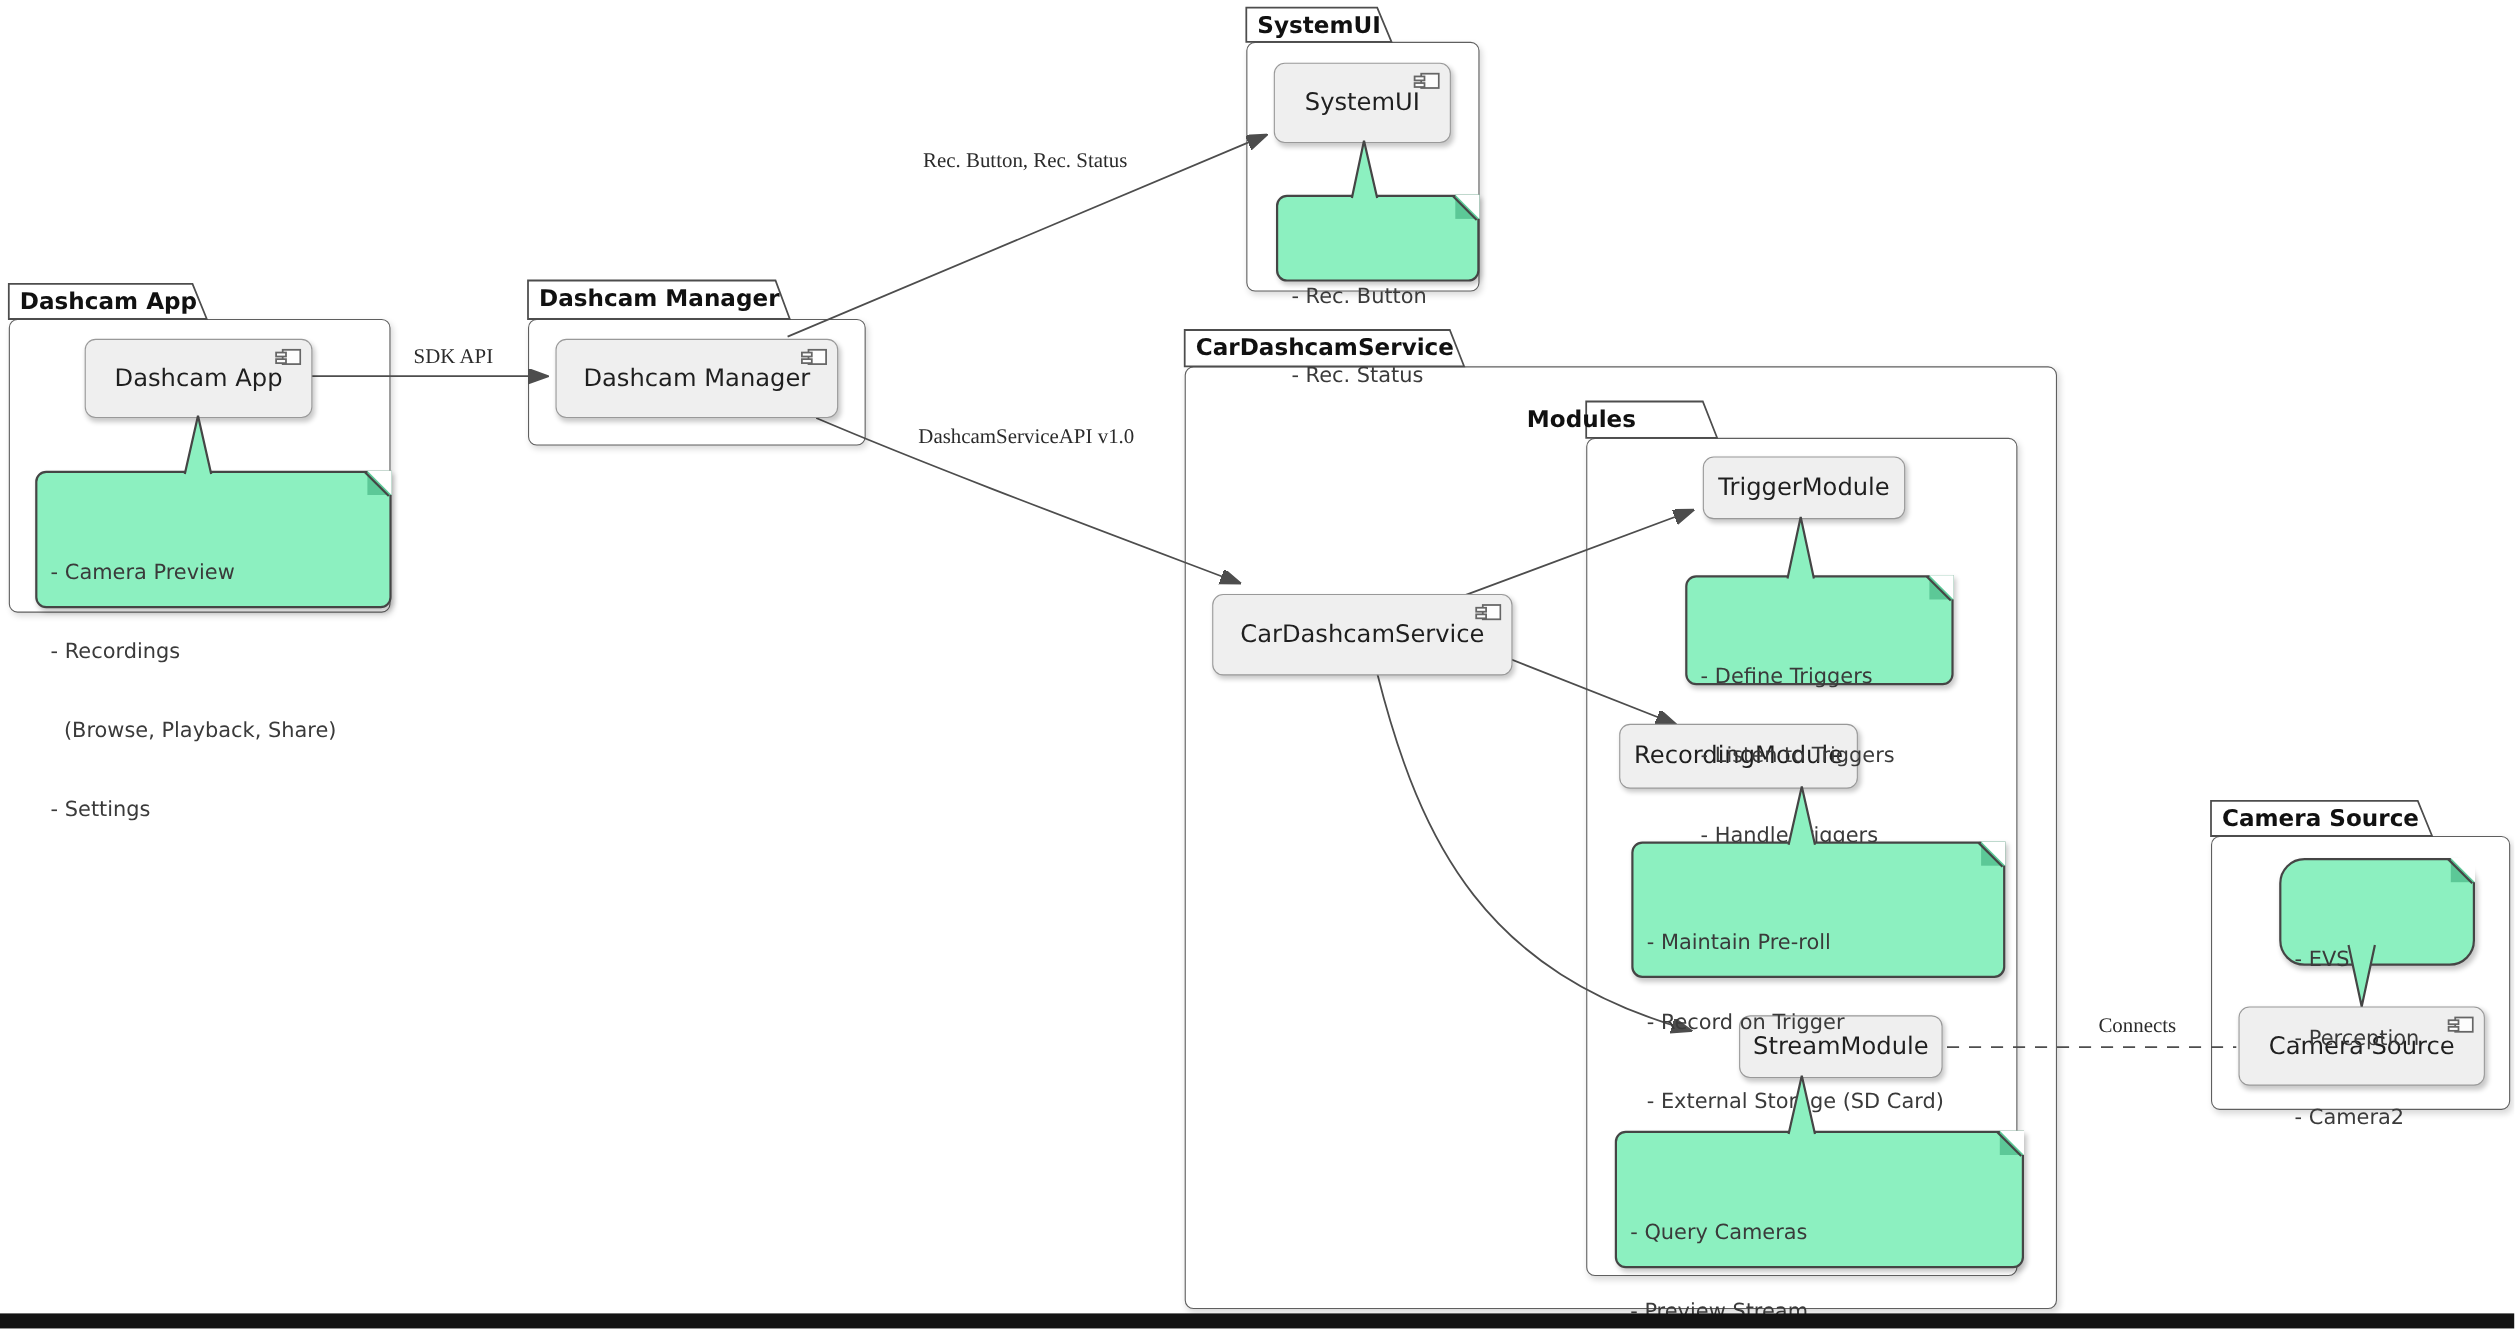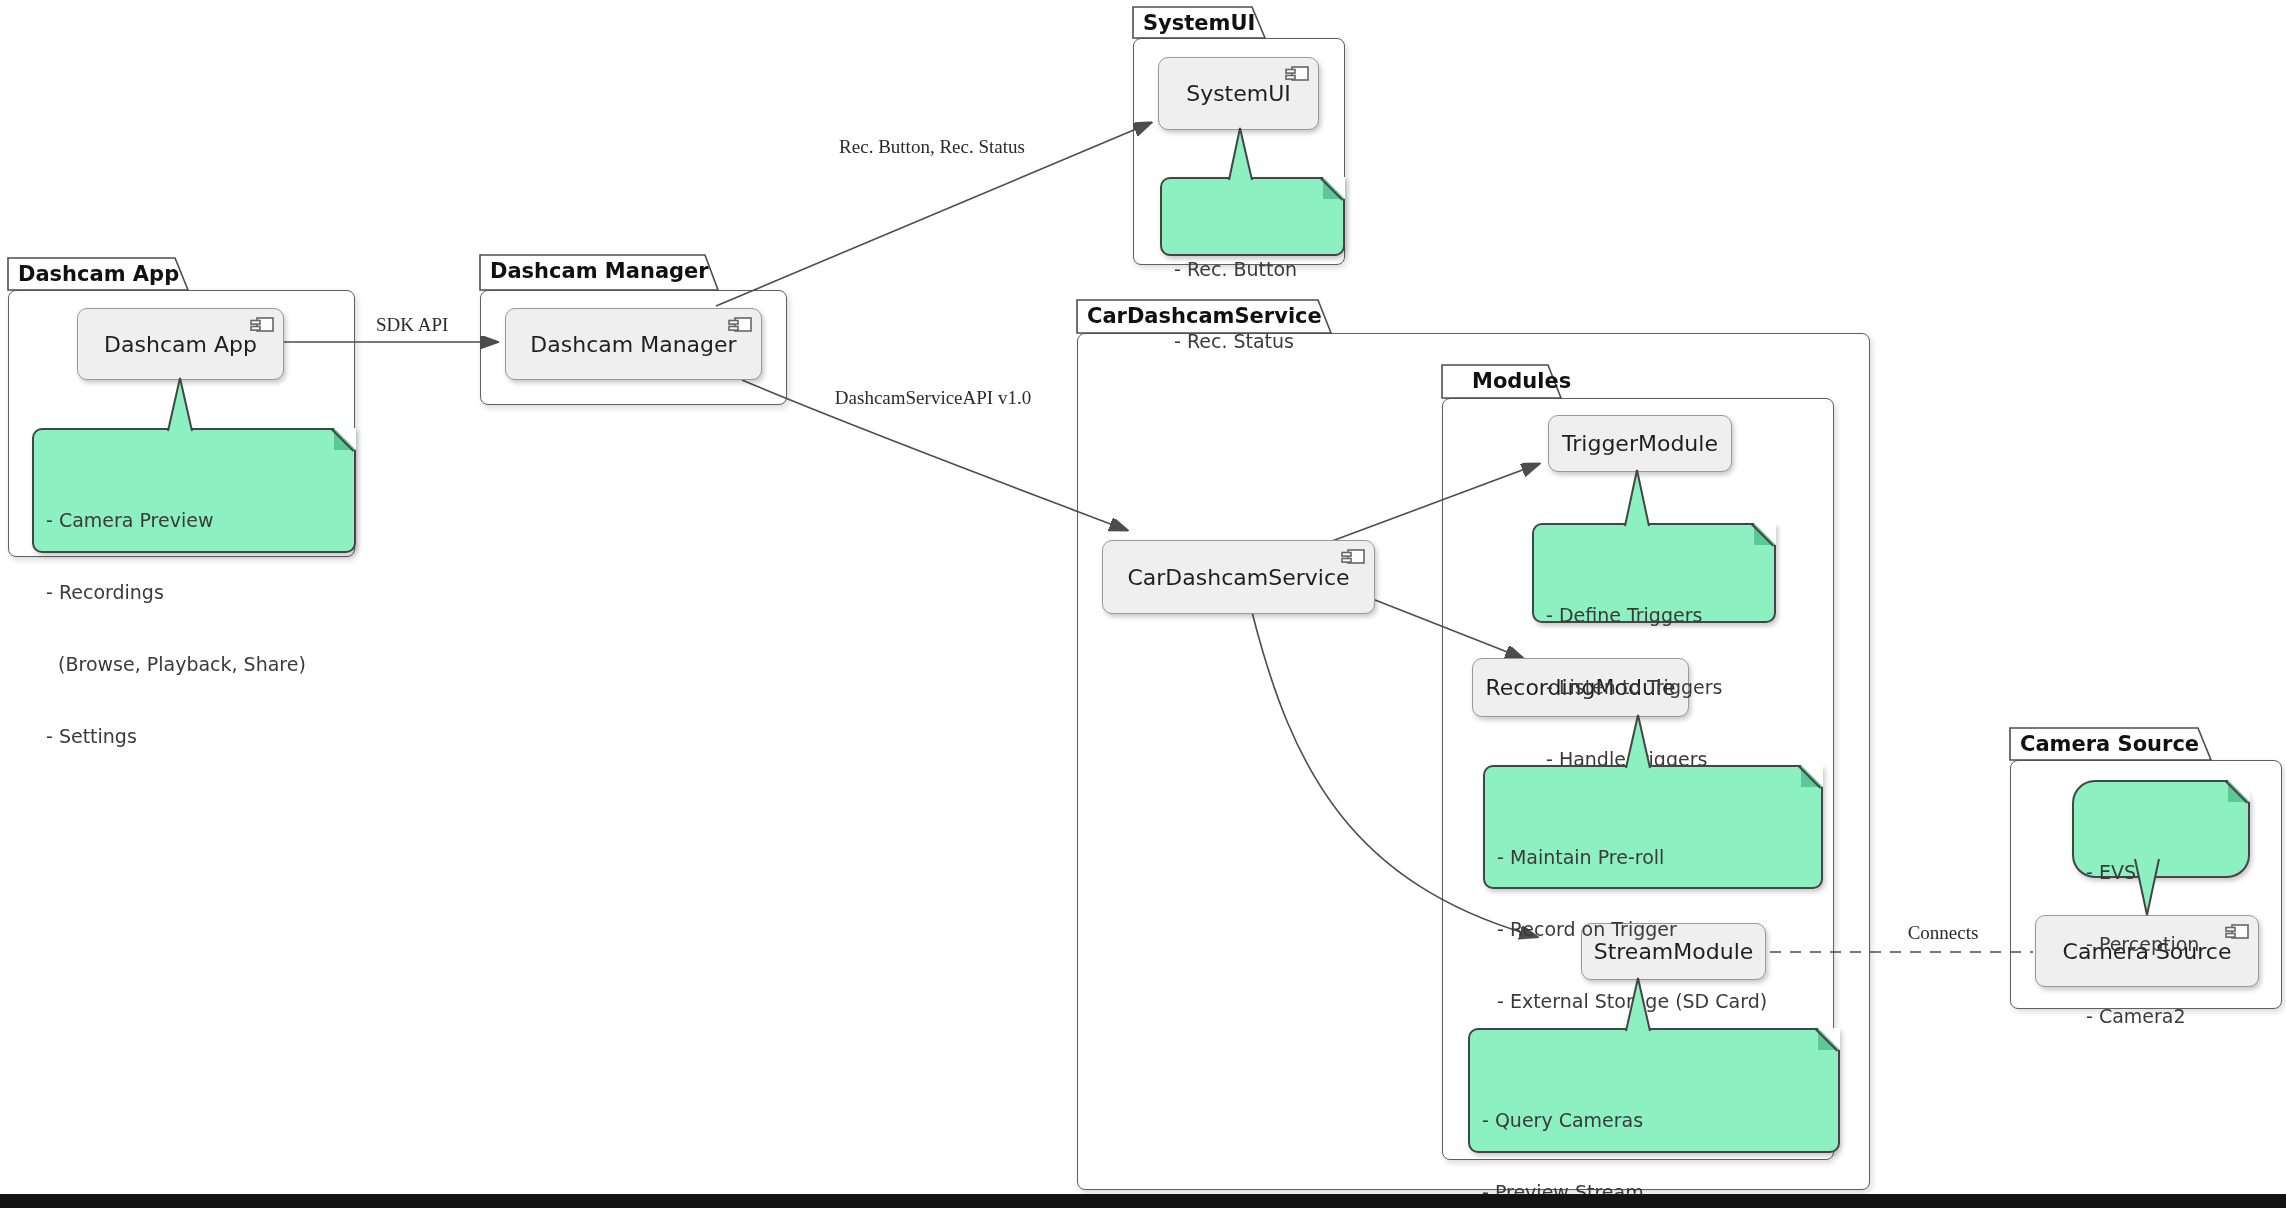--- a/index.html
+++ b/index.html
@@ -97,21 +97,21 @@
     <line x1="1332" y1="541" x2="1536" y2="465" marker-end="url(#arrowhead)"></line>
     <line x1="1370" y1="598" x2="1520" y2="657" marker-end="url(#arrowhead)"></line>
     <path d="M1252,612 C1292,770 1352,884 1534,936" marker-end="url(#arrowhead)"></path>
     <line class="dashed" x1="1730" y1="952" x2="2033" y2="952"></line>
   </svg>
 
   <div class="tab-label" style="left:18px;top:261px;">Dashcam App</div>
   <div class="tab-label" style="left:490px;top:258px;">Dashcam Manager</div>
   <div class="tab-label" style="left:1143px;top:10px;">SystemUI</div>
   <div class="tab-label" style="left:1087px;top:303px;">CarDashcamService</div>
-  <div class="tab-label" style="left:1472px;top:368px;">Modules</div>
+  <div class="tab-label" style="left:1388px;top:368px;">Modules</div>
   <div class="tab-label" style="left:2020px;top:731px;">Camera Source</div>
 
   <div class="comp" style="left:77px;top:308px;width:205px;height:70px;">
     <svg class="icon" width="26" height="20" viewBox="0 0 26 20">
         <rect x="9" y="2" width="16" height="13"></rect>
         <rect x="3" y="4.5" width="9" height="3.6"></rect>
         <rect x="3" y="10.5" width="9" height="3.6"></rect>
       </svg>
     <span>Dashcam App</span>
   </div>

